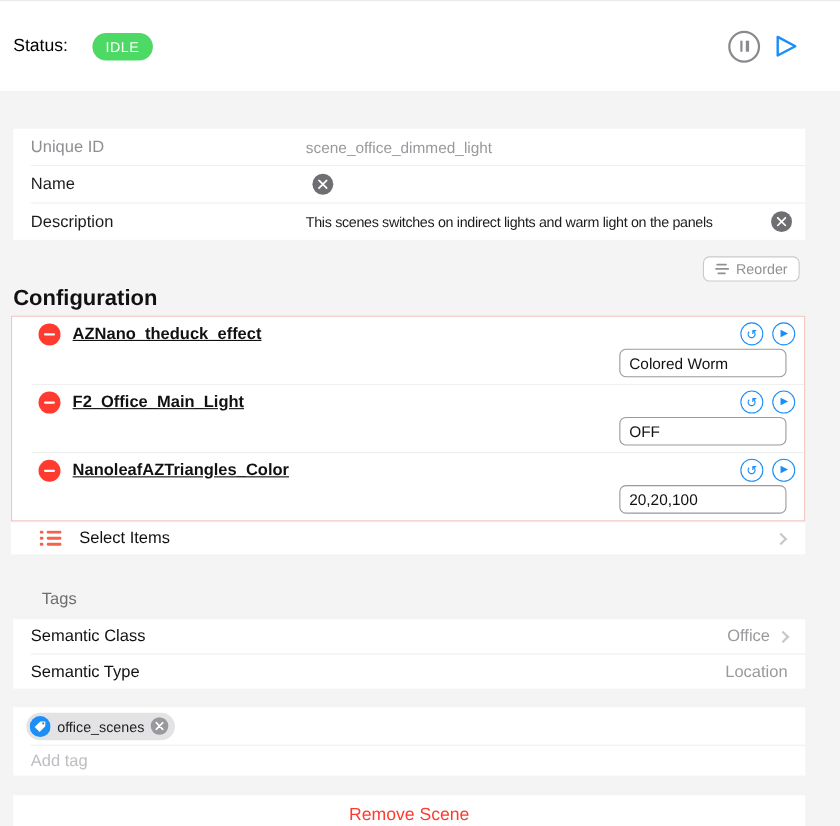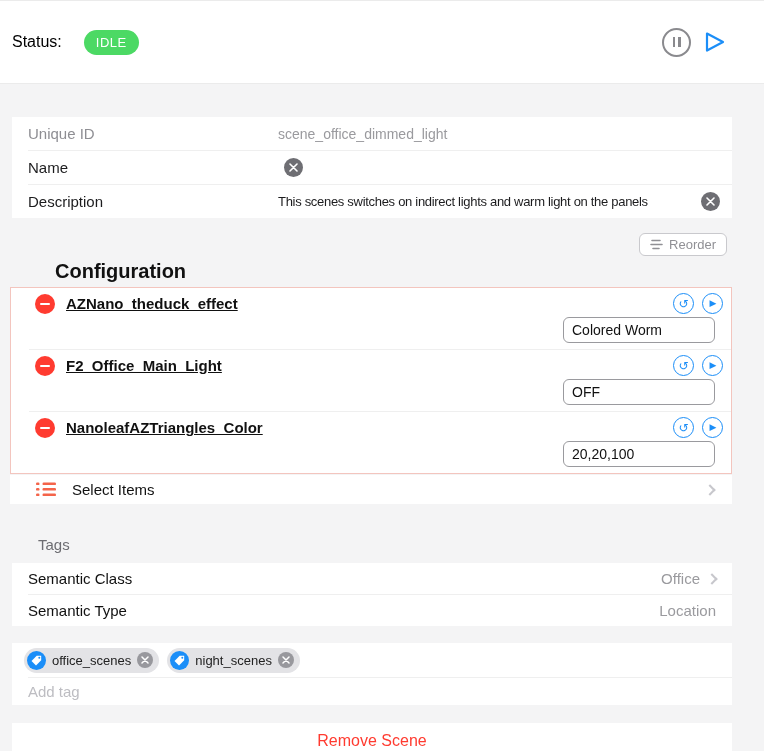--- a/index.html
+++ b/index.html
@@ -48,21 +48,21 @@
   .drow .val.small { font-size: 13px; letter-spacing: -0.3px; }
   .sep { height: 1px; background: #EFEFEF; margin-left: 16px; }
 
   .clear-btn {
     flex: none; width: 19px; height: 19px; border-radius: 50%;
     background: #6E6E73; border: none; margin-left: 6px;
     display: flex; align-items: center; justify-content: center; cursor: pointer;
   }
 
   
-  .config-header { position: relative; height: 54px; margin-top: 15px; margin-left: 43px; }
+  .config-header { position: relative; height: 54px; margin-top: 15px; }
   .reorder-btn {
     position: absolute; top: 0; right: 37px; height: 23px;
     background: #fff; border: 1px solid #C9C9CD; border-radius: 6px;
     display: flex; align-items: center; gap: 6px; padding: 0 10px;
     font-size: 13px; color: #909095; cursor: pointer;
     font-family: inherit;
   }
   .config-title {
     position: absolute; left: 12px; bottom: 4px;
     font-size: 20px; font-weight: bold; color: #111;
@@ -298,33 +298,20 @@
           <circle cx="12.3" cy="6.7" r="1" fill="#1B8EF8"></circle>
         </svg>
         <span class="chip-label">office_scenes</span>
         <button class="chip-x" aria-label="remove tag">
           <svg width="8" height="8" viewBox="0 0 8 8">
             <path d="M1 1 L7 7 M7 1 L1 7" stroke="#fff" stroke-width="1.5" stroke-linecap="round"></path>
           </svg>
         </button>
       </span>
 
-      <span class="chip">
-        <svg width="19" height="19" viewBox="0 0 19 19">
-          <circle cx="9.5" cy="9.5" r="9.5" fill="#1B8EF8"></circle>
-          <path d="M9.7 4.8 L14.2 4.8 L14.2 9.3 L9 14.5 L4.5 10 Z" fill="#fff"></path>
-          <circle cx="12.3" cy="6.7" r="1" fill="#1B8EF8"></circle>
-        </svg>
-        <span class="chip-label">night_scenes</span>
-        <button class="chip-x" aria-label="remove tag">
-          <svg width="8" height="8" viewBox="0 0 8 8">
-            <path d="M1 1 L7 7 M7 1 L1 7" stroke="#fff" stroke-width="1.5" stroke-linecap="round"></path>
-          </svg>
-        </button>
-      </span>
 
     </div>
     <div class="sep"></div>
     <div class="addtag-row">
       <input class="addtag-input" type="text" placeholder="Add tag" style="">
     </div>
   </section>
 
   <section class="card remove-card">
     <button class="remove-btn">Remove Scene</button>

